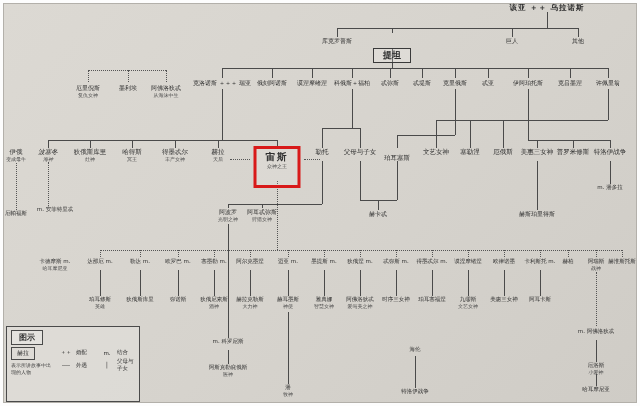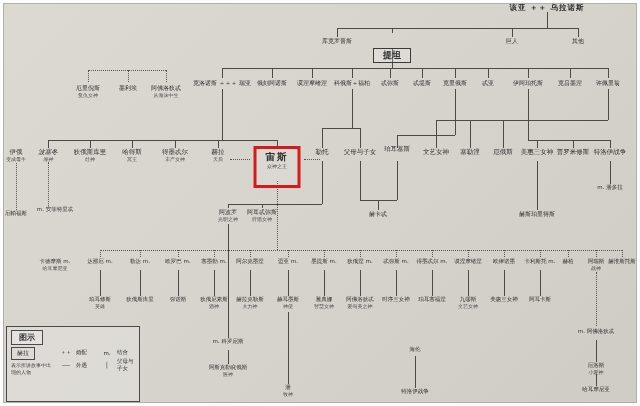--- a/index.html
+++ b/index.html
@@ -229,21 +229,21 @@
       <div class="node redbox" style="left: 277px; top: 146px;">
         <span class="lbl">宙斯</span>
         <span class="sub">众神之王</span>
       </div>
       <div class="node gods" style="left: 322px; top: 148px;">
         <span class="lbl">勒托</span>
       </div>
       <div class="node gods" style="left: 360px; top: 148px;">
         <span class="lbl">父母与子女</span>
       </div>
-      <div class="node gods" style="left: 397px; top: 145px;">
+      <div class="node gods" style="left: 397px; top: 154px;">
         <span class="lbl">珀耳塞斯</span>
       </div>
       <div class="node gods" style="left: 436px; top: 148px;">
         <span class="lbl">文艺女神</span>
       </div>
       <div class="node gods" style="left: 470px; top: 148px;">
         <span class="lbl">塞勒涅</span>
       </div>
       <div class="node gods" style="left: 503px; top: 148px;">
         <span class="lbl">厄俄斯</span>

